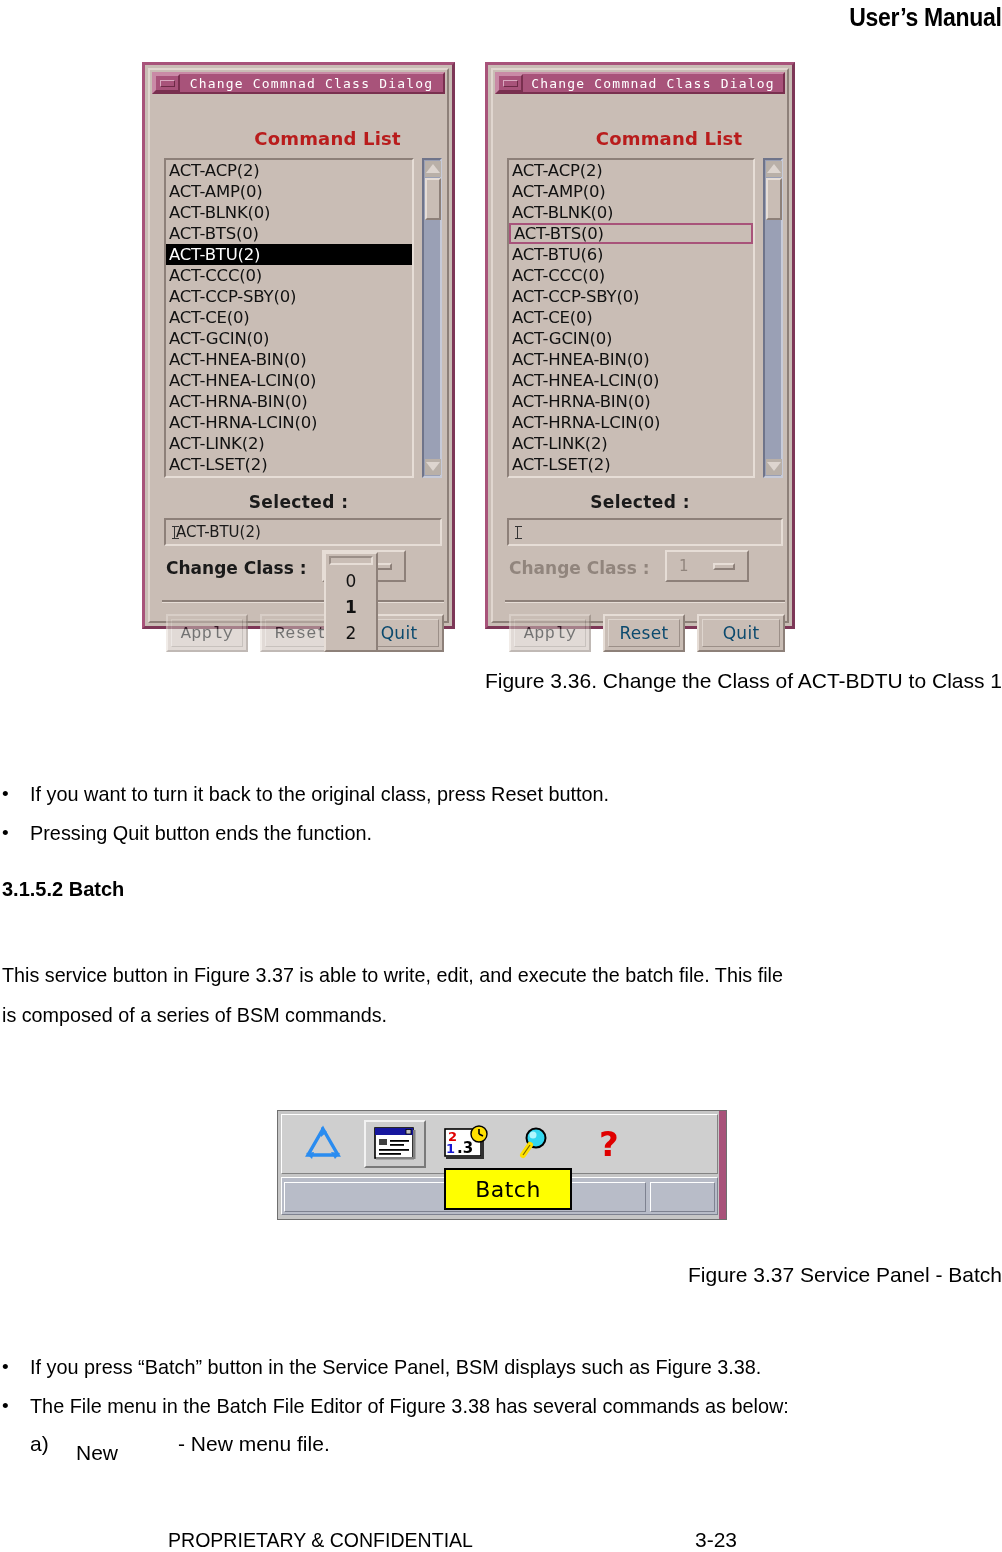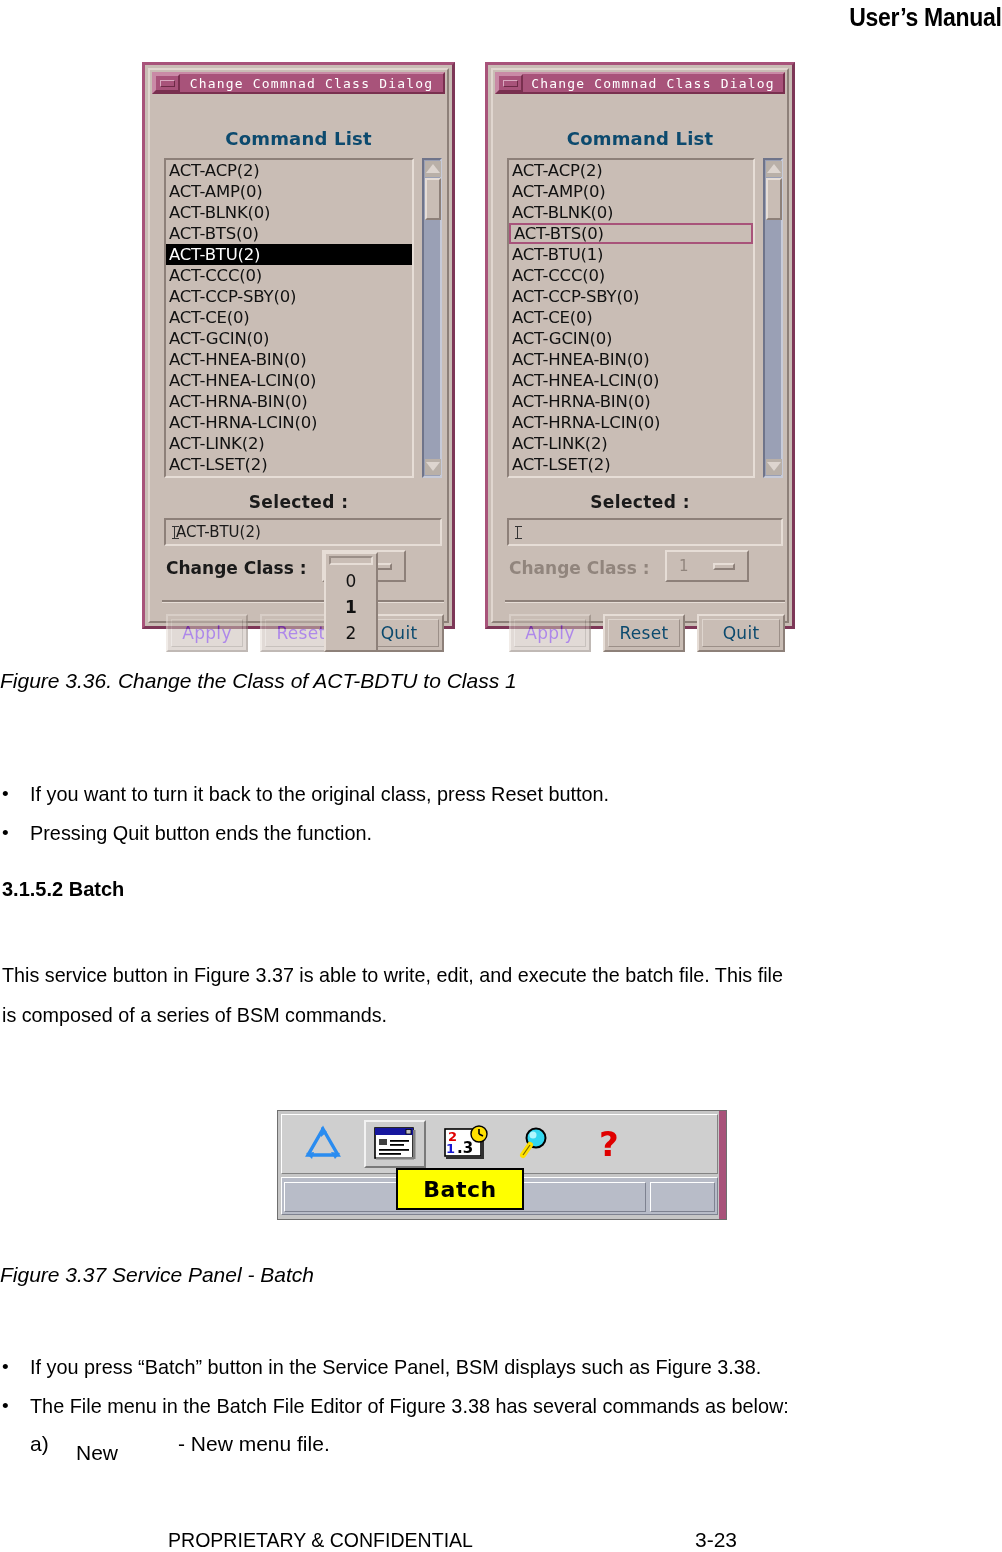--- a/index.html
+++ b/index.html
@@ -61,24 +61,23 @@
   .doc-text {
     position: absolute;
     font-size: 21px;
     line-height: 24px;
     white-space: nowrap;
   }
   .doc-text.shrink { transform: scaleX(0.94); transform-origin: left top; }
   .figcaption {
     position: absolute;
     width: 1002px;
-    text-align: left;
+    text-align: right;
     font-size: 21px;
     white-space: nowrap;
-    font-style: italic;
   }
   .heading {
     position: absolute;
     font-size: 20px;
     font-weight: bold;
     white-space: nowrap;
   }
   .bullet-row { position: absolute; font-size: 21px; white-space: nowrap; }
   .bullet-row .bul {
     position: absolute;
@@ -167,22 +166,23 @@
     white-space: nowrap;
     overflow: hidden;
   }
 
   .dlg-body { position: relative; }
   .section-title {
     text-align: center;
     font-family: "DejaVu Sans", sans-serif;
     font-size: 18px;
     font-weight: bold;
-    color: #0c4a6e;
+    color: #b91c1c;
     letter-spacing: 0.2px;
+    padding-left: 29px;
   }
   .listbox {
     position: absolute;
     background: #c9bdb5;
     box-sizing: border-box;
     border-top: 2px solid #8d8079;
     border-left: 2px solid #8d8079;
     border-right: 2px solid #e6ddd6;
     border-bottom: 2px solid #e6ddd6;
     overflow: hidden;
@@ -370,22 +370,23 @@
   .pushbtn .inner-bevel {
     position: absolute;
     left: 3px; right: 3px; top: 3px; bottom: 3px;
     border-top: 1px solid #ded5ce;
     border-left: 1px solid #ded5ce;
     border-right: 1px solid #9b8f88;
     border-bottom: 1px solid #9b8f88;
     pointer-events: none;
   }
   .dimmed {
-    color: #6d28d9;
+    color: #000000;
     opacity: 0.55;
+    font-family: Liberation Mono, monospace;
   }
   .dim-label {
     color: #6d6159;
     opacity: 0.6;
   }
 
   
   .service-panel {
     position: absolute;
     background: #c6c6c6;
@@ -451,28 +452,29 @@
     position: absolute;
     right: 0; top: 0; bottom: 0;
     width: 7px;
     background: #a8537a;
   }
   .tooltip {
     position: absolute;
     background: #ffff00;
     border: 2px solid #000000;
     font-family: "DejaVu Sans", sans-serif;
-    font-weight: bold;
+    font-weight: normal;
     font-size: 22px;
     color: #000000;
     display: flex;
     align-items: center;
     justify-content: center;
     z-index: 20;
     letter-spacing: 0.5px;
+    margin-left: 48px;
   }
 </style>
 </head>
 <body>
 
 <div class="page-header">
   <span>User’s Manual</span>
 </div>
 
 <div class="motif-window" style="left:142px; top:62px; width:313px; height:567px;">
@@ -563,21 +565,21 @@
     </div>
 
     <div class="dlg-body">
       <div class="section-title" style="position:absolute; left:0; top:28px; width:100%;">Command List</div>
 
       <div class="listbox" style="left:14px; top:58px; width:248px; height:320px;">
         <div class="list-item">ACT-ACP(2)</div>
         <div class="list-item">ACT-AMP(0)</div>
         <div class="list-item">ACT-BLNK(0)</div>
         <div class="list-item focusbox">ACT-BTS(0)</div>
-        <div class="list-item">ACT-BTU(1)</div>
+        <div class="list-item">ACT-BTU(6)</div>
         <div class="list-item">ACT-CCC(0)</div>
         <div class="list-item">ACT-CCP-SBY(0)</div>
         <div class="list-item">ACT-CE(0)</div>
         <div class="list-item">ACT-GCIN(0)</div>
         <div class="list-item">ACT-HNEA-BIN(0)</div>
         <div class="list-item">ACT-HNEA-LCIN(0)</div>
         <div class="list-item">ACT-HRNA-BIN(0)</div>
         <div class="list-item">ACT-HRNA-LCIN(0)</div>
         <div class="list-item">ACT-LINK(2)</div>
         <div class="list-item">ACT-LSET(2)</div>

